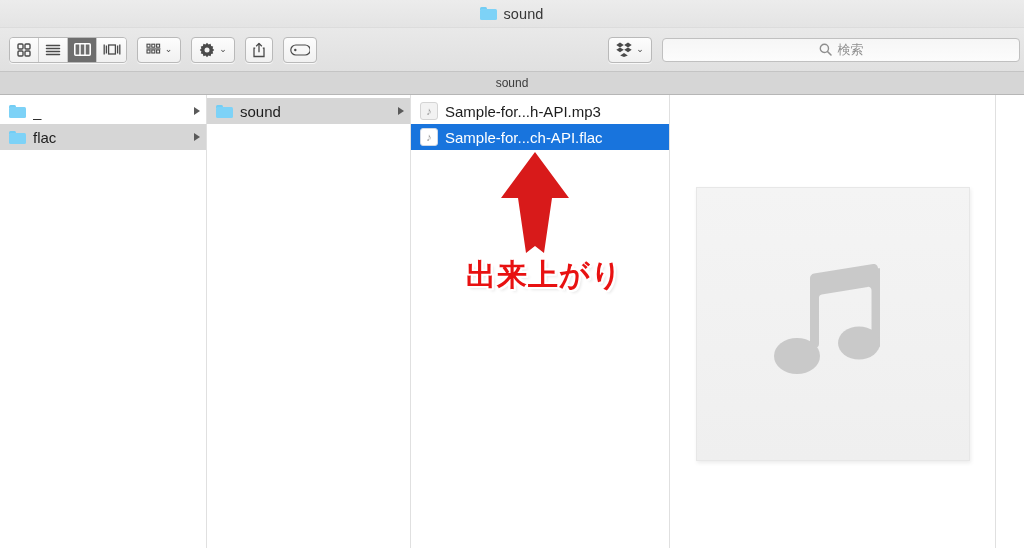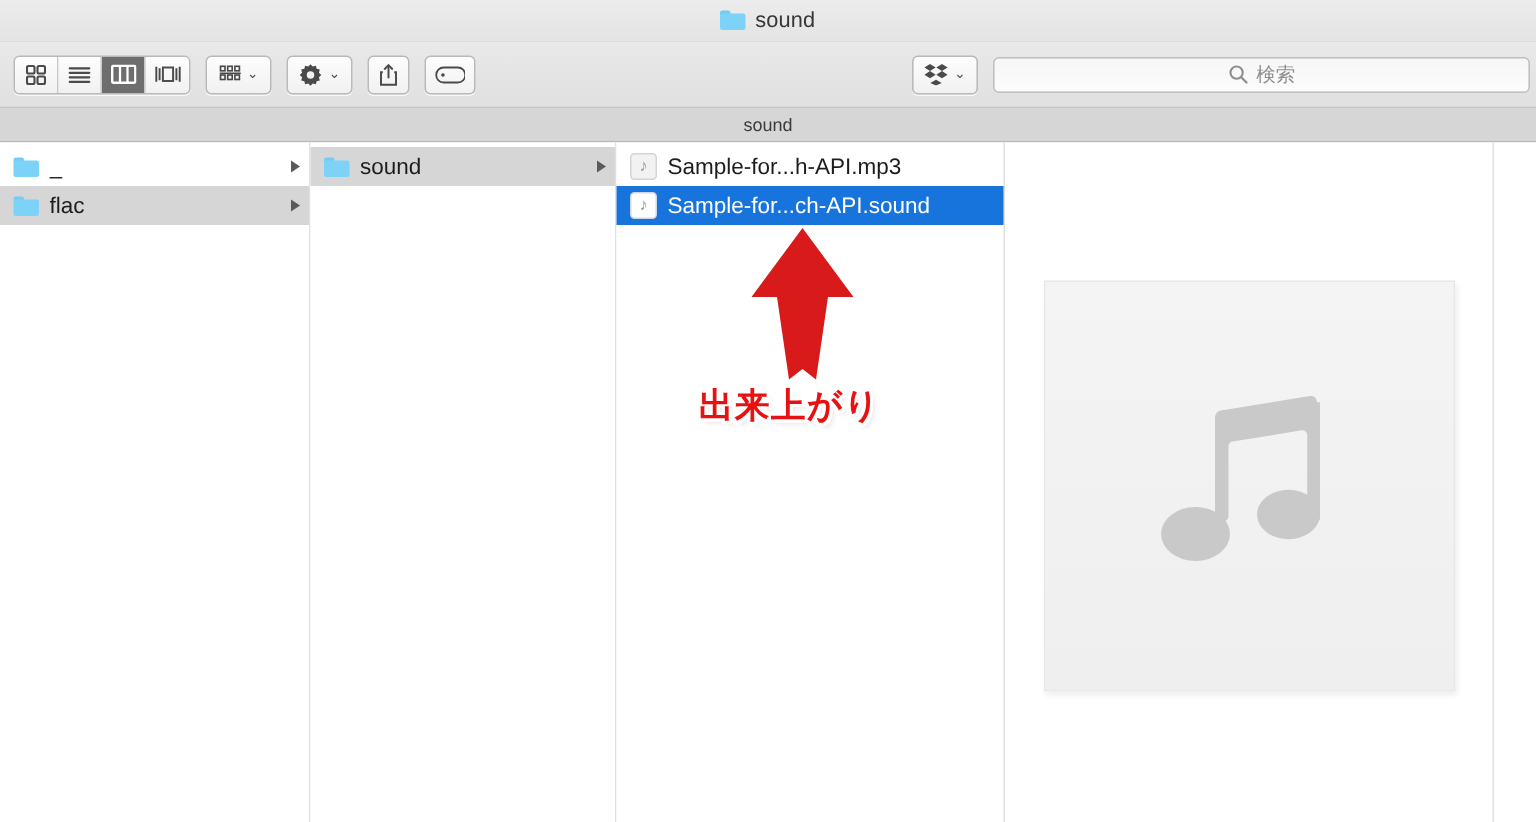--- a/index.html
+++ b/index.html
@@ -159,21 +159,21 @@
   }
 
   
   .annot {
     position: absolute; left: 0; top: 0;
     width: 1024px; height: 548px; pointer-events: none;
   }
   .annot-arrow { position: absolute; left: 497px; top: 150px; }
   .annot-text {
     position: absolute; left: 466px; top: 255px;
-    font-size: 23px; font-weight: bold; color: #e81111;
+    font-size: 30px; font-weight: bold; color: #e81111;
     font-family: "DejaVu Sans", "Liberation Sans", sans-serif;
     letter-spacing: 1px; white-space: nowrap;
     text-shadow:
       -2px -2px 0 #fff,  2px -2px 0 #fff,
       -2px  2px 0 #fff,  2px  2px 0 #fff,
       -2px  0   0 #fff,  2px  0   0 #fff,
        0   -2px 0 #fff,  0    2px 0 #fff,
        3px 3px 3px rgba(0,0,0,0.10);
   }
 </style>
@@ -325,21 +325,21 @@
       <div class="row">
         <span class="fileico">
             <span>♪</span>
           </span>
         <span class="row-label">Sample-for...h-API.mp3</span>
       </div>
       <div class="row sel-blue">
         <span class="fileico">
             <span>♪</span>
           </span>
-        <span class="row-label">Sample-for...ch-API.sound</span>
+        <span class="row-label">Sample-for...ch-API.flac</span>
       </div>
     </div>
 
     <div class="col c4">
       <div class="preview">
         <div class="preview-tile">
           <svg width="118" height="120" viewBox="0 0 118 120">
             <path fill="#c9c9c9" d="M104 4.2c0-2.6-2.2-4.6-4.8-4.2L40 9.6c-2.3.4-4 2.4-4 4.7v66.5c0 2.6 2.6 4.4 5 3.5 2.5-.9 4-2.1 4-4.4V33.6c0-1.6 1.1-2.9 2.7-3.2l46-7.5c2-.3 3.8 1.2 3.8 3.3v55.5c0 2.5 2.6 4.3 5 3.4 2.5-.9 3.5-2 3.5-4.2V4.2z"></path>
             <ellipse cx="23" cy="92" rx="23" ry="18" fill="#c9c9c9"></ellipse>
             <ellipse cx="85" cy="79" rx="21" ry="16.5" fill="#c9c9c9"></ellipse>

